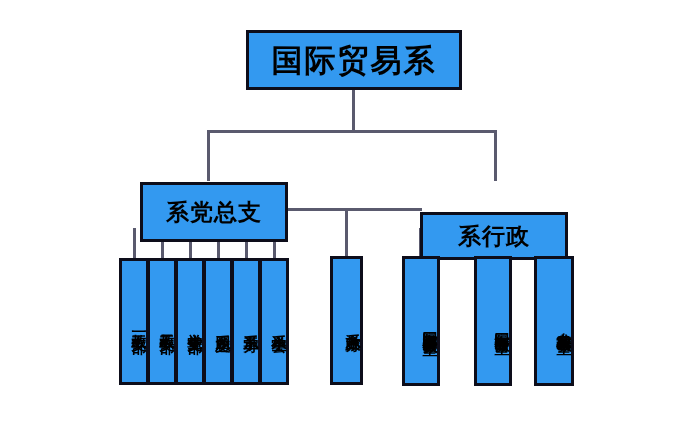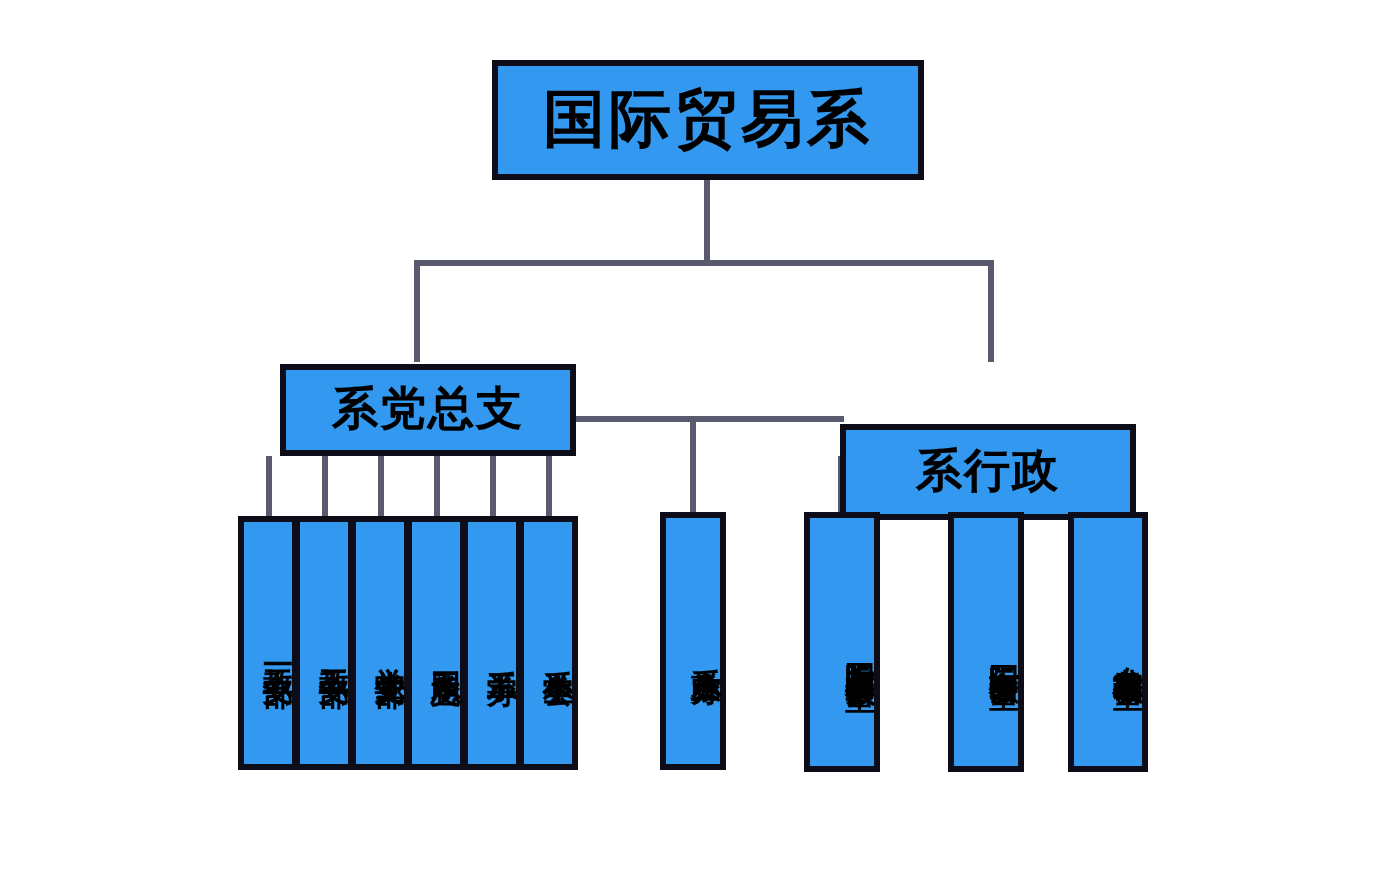--- a/index.html
+++ b/index.html
@@ -87,21 +87,21 @@
   <div class="line v" style="left:273px; top:228px; width:3px; height:32px;"></div>
 
   <div class="line v" style="left:419px; top:228px; width:3px; height:30px;"></div>
   <div class="line v" style="left:491px; top:228px; width:3px; height:30px;"></div>
   <div class="line v" style="left:552px; top:228px; width:3px; height:30px;"></div>
 
   <div class="node root" style="left:246px; top:30px; width:216px; height:60px;">
     <span class="node-label">国际贸易系</span>
   </div>
 
-  <div class="node level2" style="left:140px; top:182px; width:148px; height:46px;">
+  <div class="node level2" style="left:140px; top:182px; width:148px; height:60px;">
     <span class="node-label">系党总支</span>
   </div>
 
   <div class="node level2" style="left:420px; top:180px; width:148px; height:48px;margin-top:32px;">
     <span class="node-label">系行政</span>
   </div>
 
   <div class="node leaf" style="left:119px; top:258px; width:30px; height:127px;">
     <span class="node-label">教工一支部</span>
   </div>

